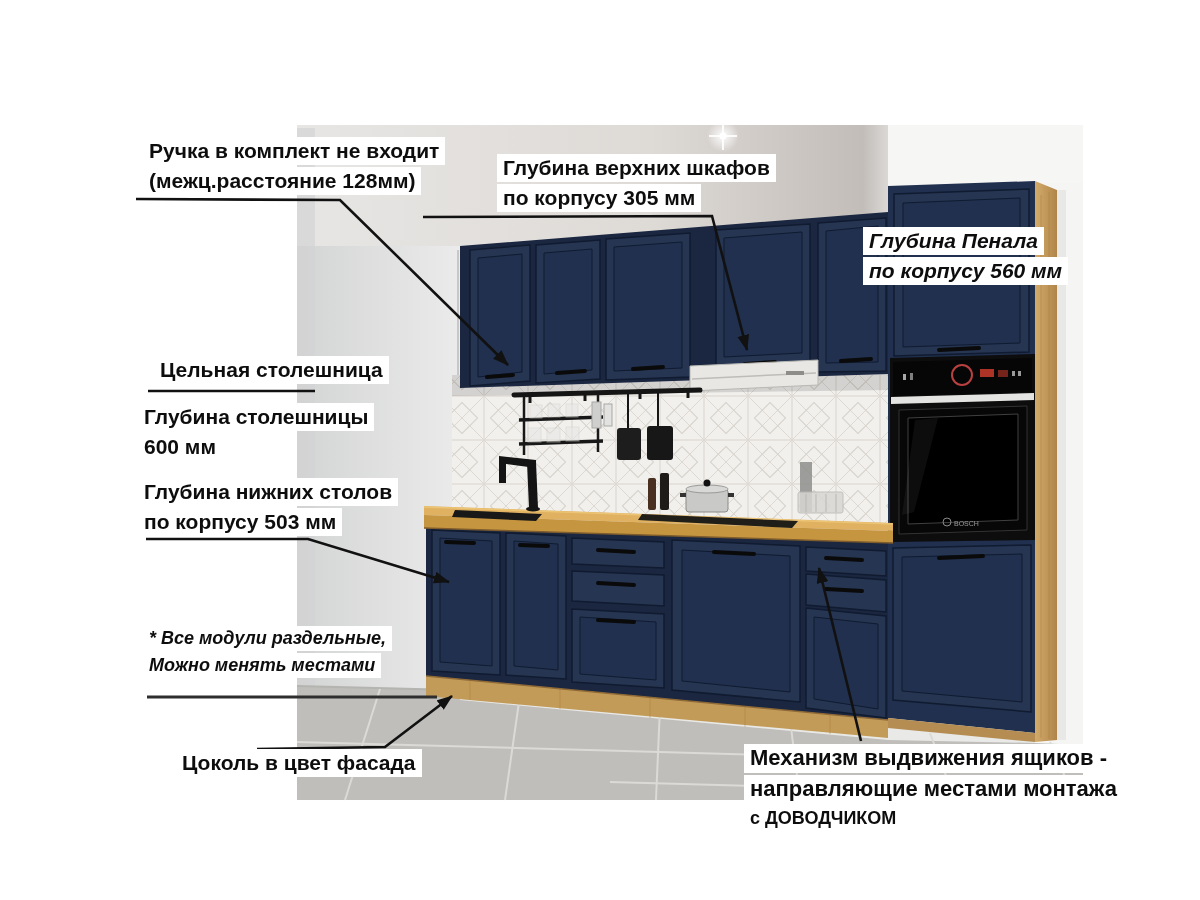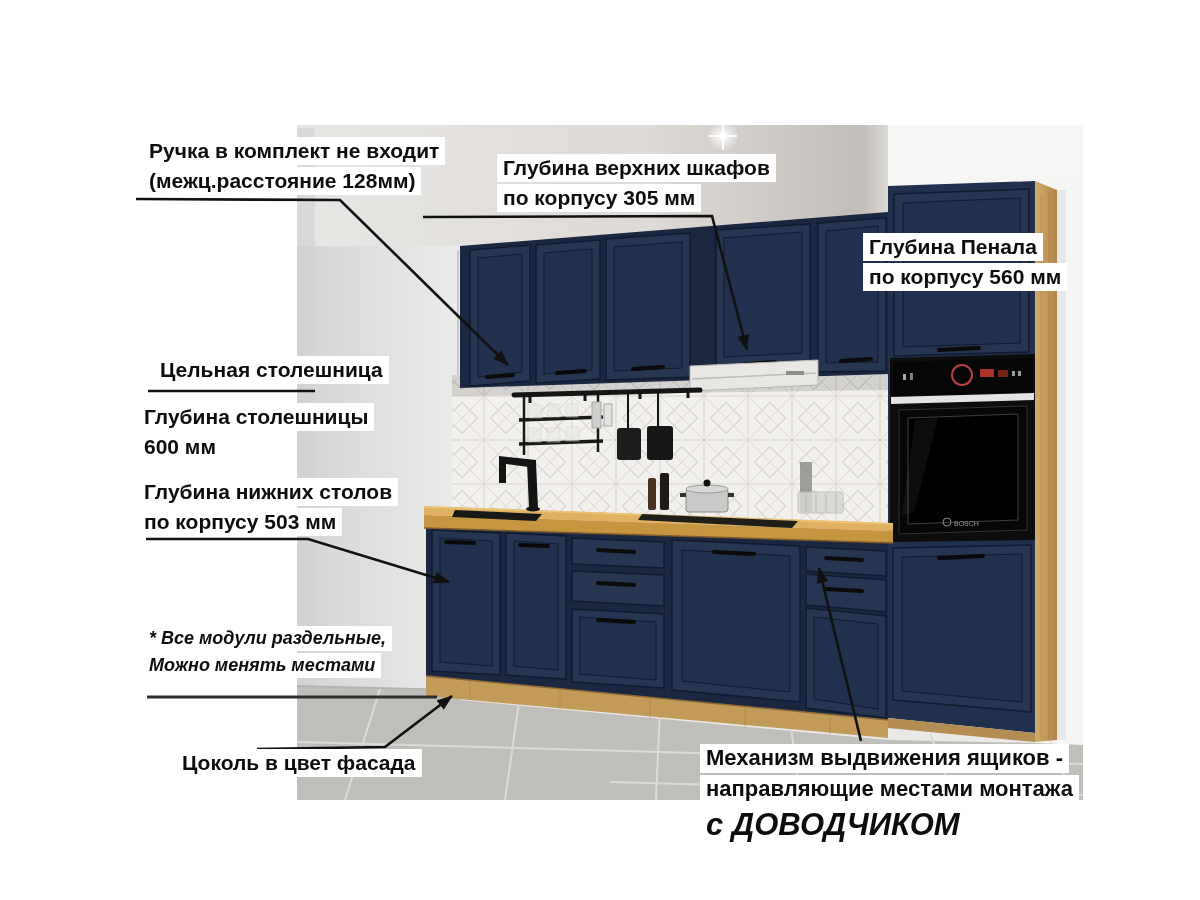--- a/index.html
+++ b/index.html
@@ -12,22 +12,22 @@
   .hdl{stroke:#0a0a0a;stroke-width:4;stroke-linecap:round;}
   .grain{stroke:#a5793d;stroke-width:1;opacity:.45;}
   .grout{stroke:var(--floor-grout);stroke-width:2;fill:none;}
   .arrowline{fill:none;stroke:var(--arrow);stroke-width:2.6;}
   .plainline{stroke:var(--arrow);stroke-width:2.6;}
   
   .lbl{position:absolute;color:var(--label-text);font-weight:bold;font-size:21px;line-height:1;}
   .lbl .row{margin:0 0 2px 0;}
   .lbl .bx{display:inline-block;background:var(--label-bg);padding:3px 6px 4px 6px;white-space:nowrap;}
   .lbl.it{font-style:italic;font-size:18px;}
-  .lbl .big{font-size:31px;font-style:italic;}
-  .lbl9{font-size:22px;}
+  .lbl .big{font-size:18px;}
+  .lbl9{font-size:22px;margin-left:44px;}
 </style>
 </head>
 <body>
 
 <div class="stage">
 
   <svg class="scene-svg" viewBox="0 0 1200 900">
     <defs>
       <linearGradient id="ceilGrad" x1="0" y1="0" x2="1" y2="0">
         <stop offset="0" stop-color="#e7e6e4"></stop>
@@ -285,21 +285,21 @@
   <div class="lbl" style="left:143px;top:137px;">
     <div class="row"><span class="bx">Ручка в комплект не входит</span></div>
     <div class="row"><span class="bx">(межц.расстояние 128мм)</span></div>
   </div>
 
   <div class="lbl" style="left:497px;top:154px;">
     <div class="row"><span class="bx">Глубина верхних шкафов</span></div>
     <div class="row"><span class="bx">по корпусу 305 мм</span></div>
   </div>
 
-  <div class="lbl" style="left:863px;top:233px;">
+  <div class="lbl" style="left:863px;top:227px;font-style:italic;">
     <div class="row"><span class="bx">Глубина Пенала</span></div>
     <div class="row"><span class="bx">по корпусу 560 мм</span></div>
   </div>
 
   <div class="lbl" style="left:146px;top:356px;margin-left:8px;">
     <div class="row"><span class="bx">Цельная столешница</span></div>
   </div>
 
   <div class="lbl" style="left:138px;top:403px;">
     <div class="row"><span class="bx">Глубина столешницы</span></div>

